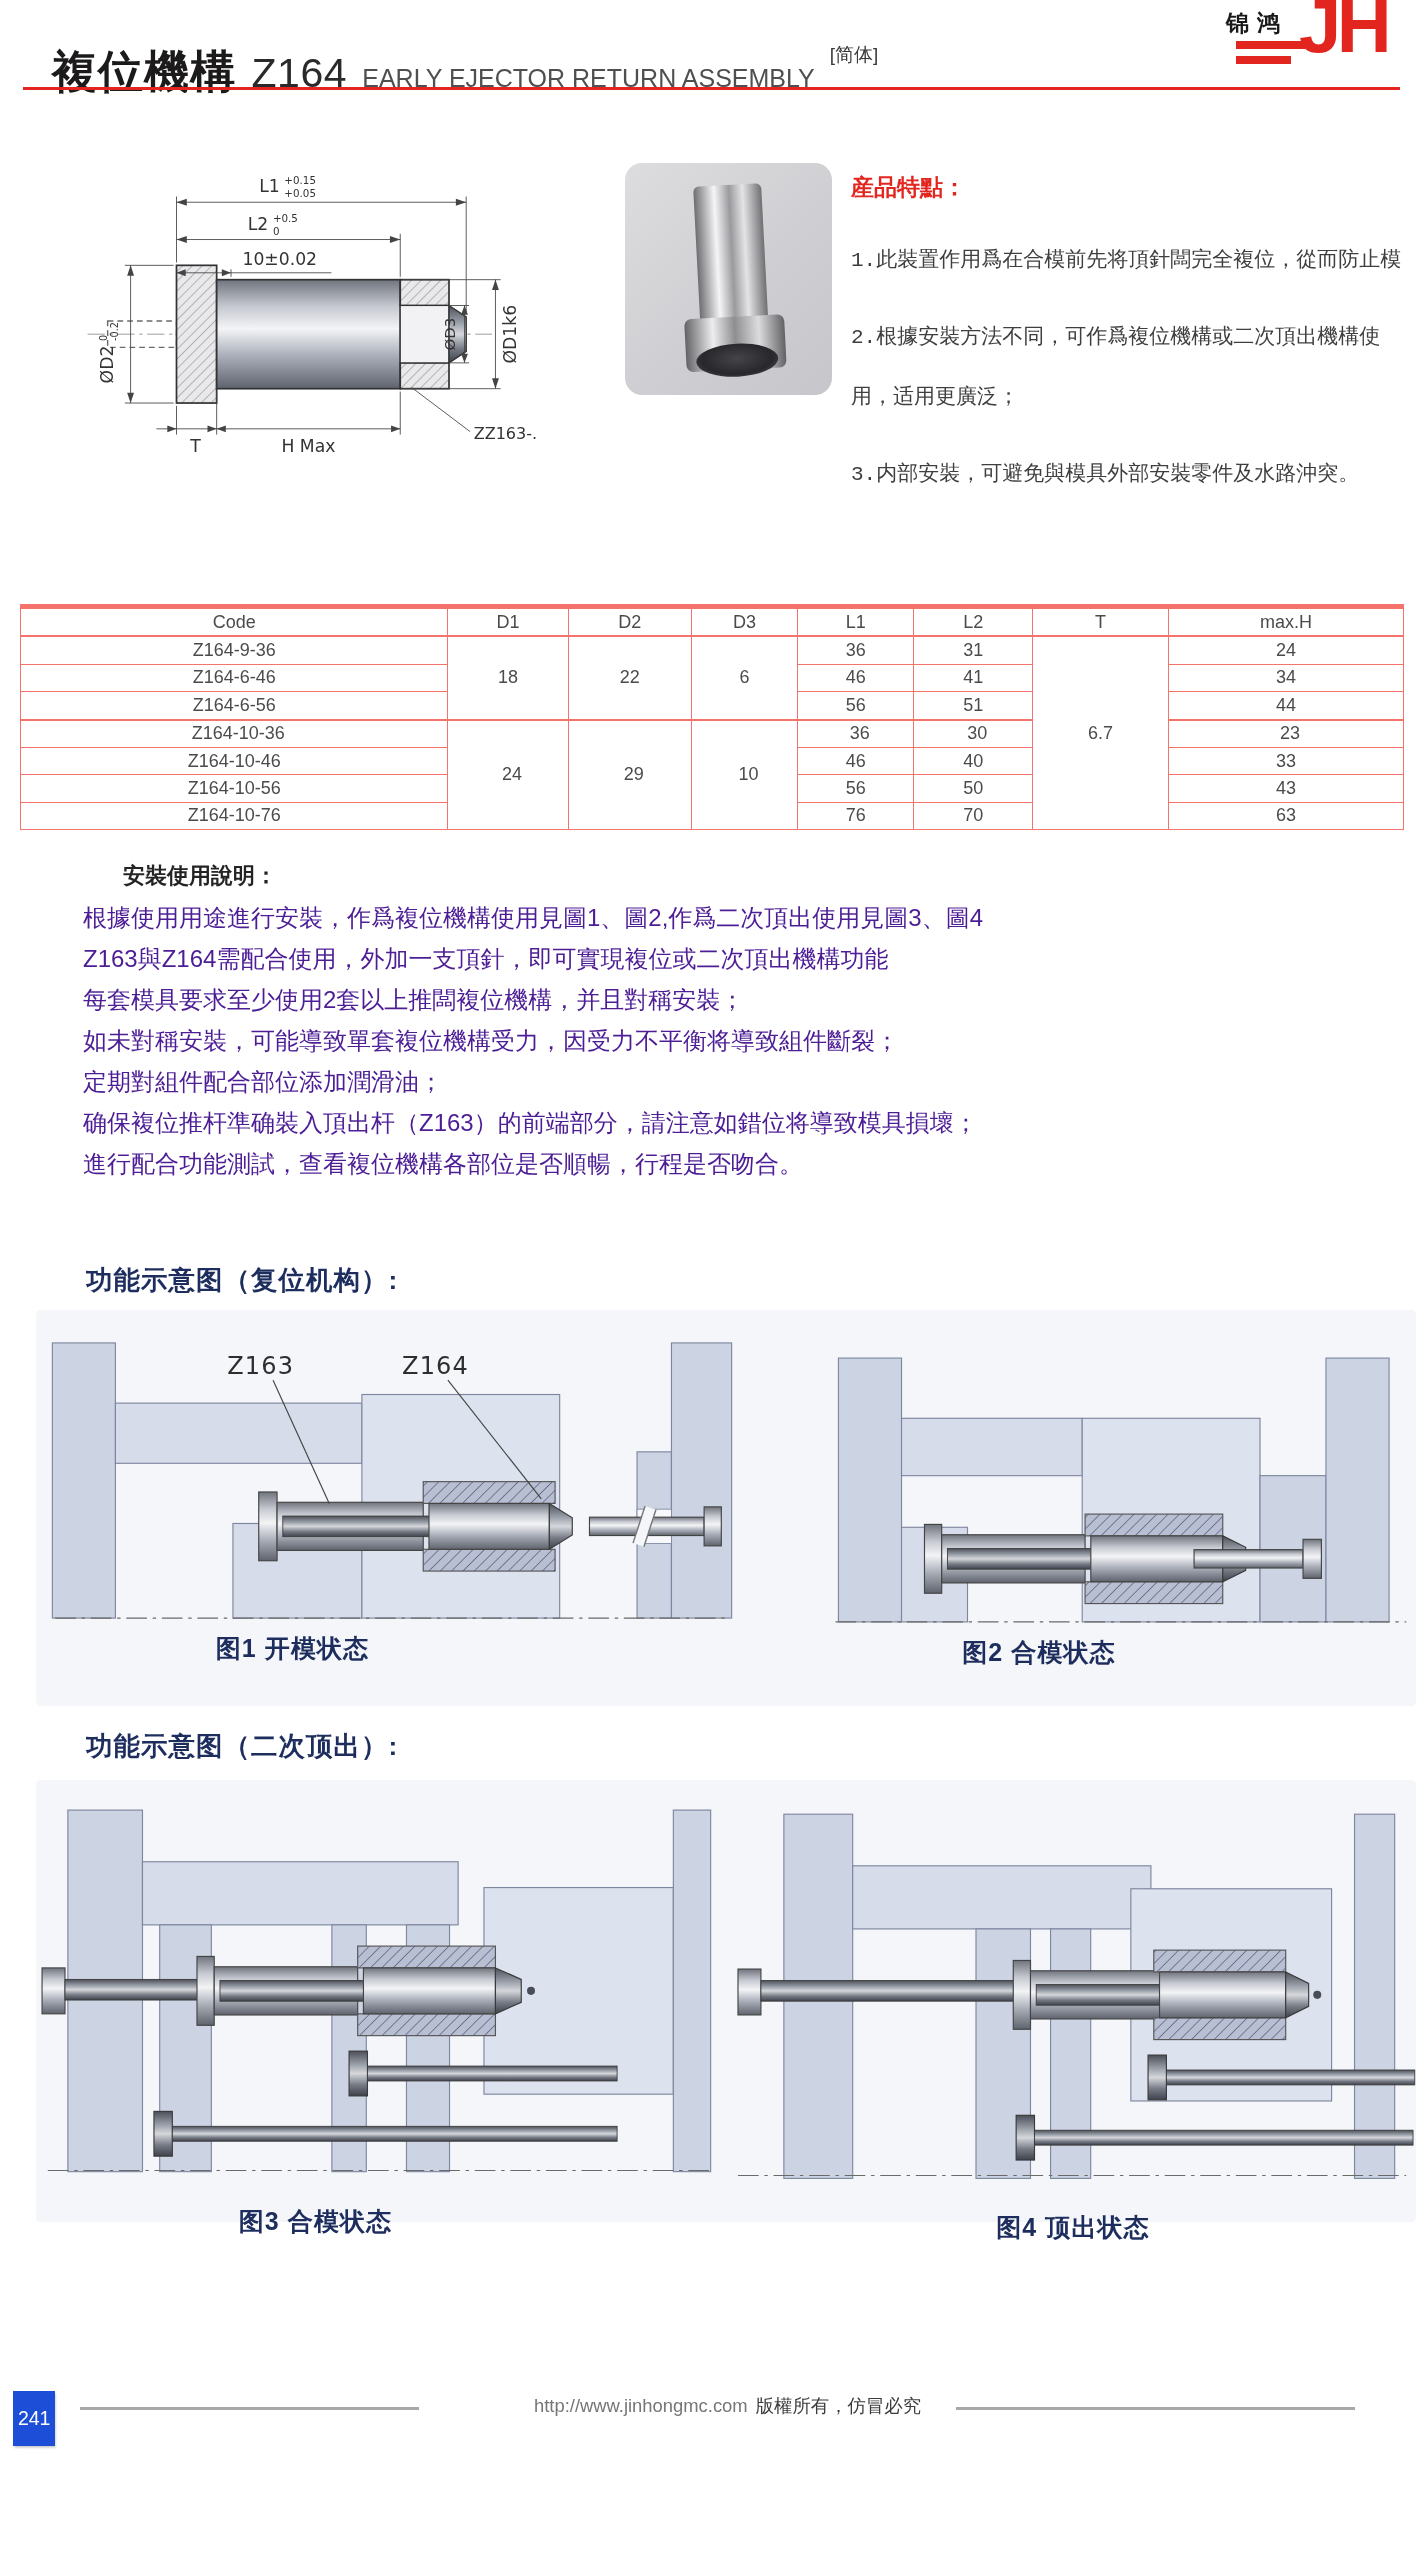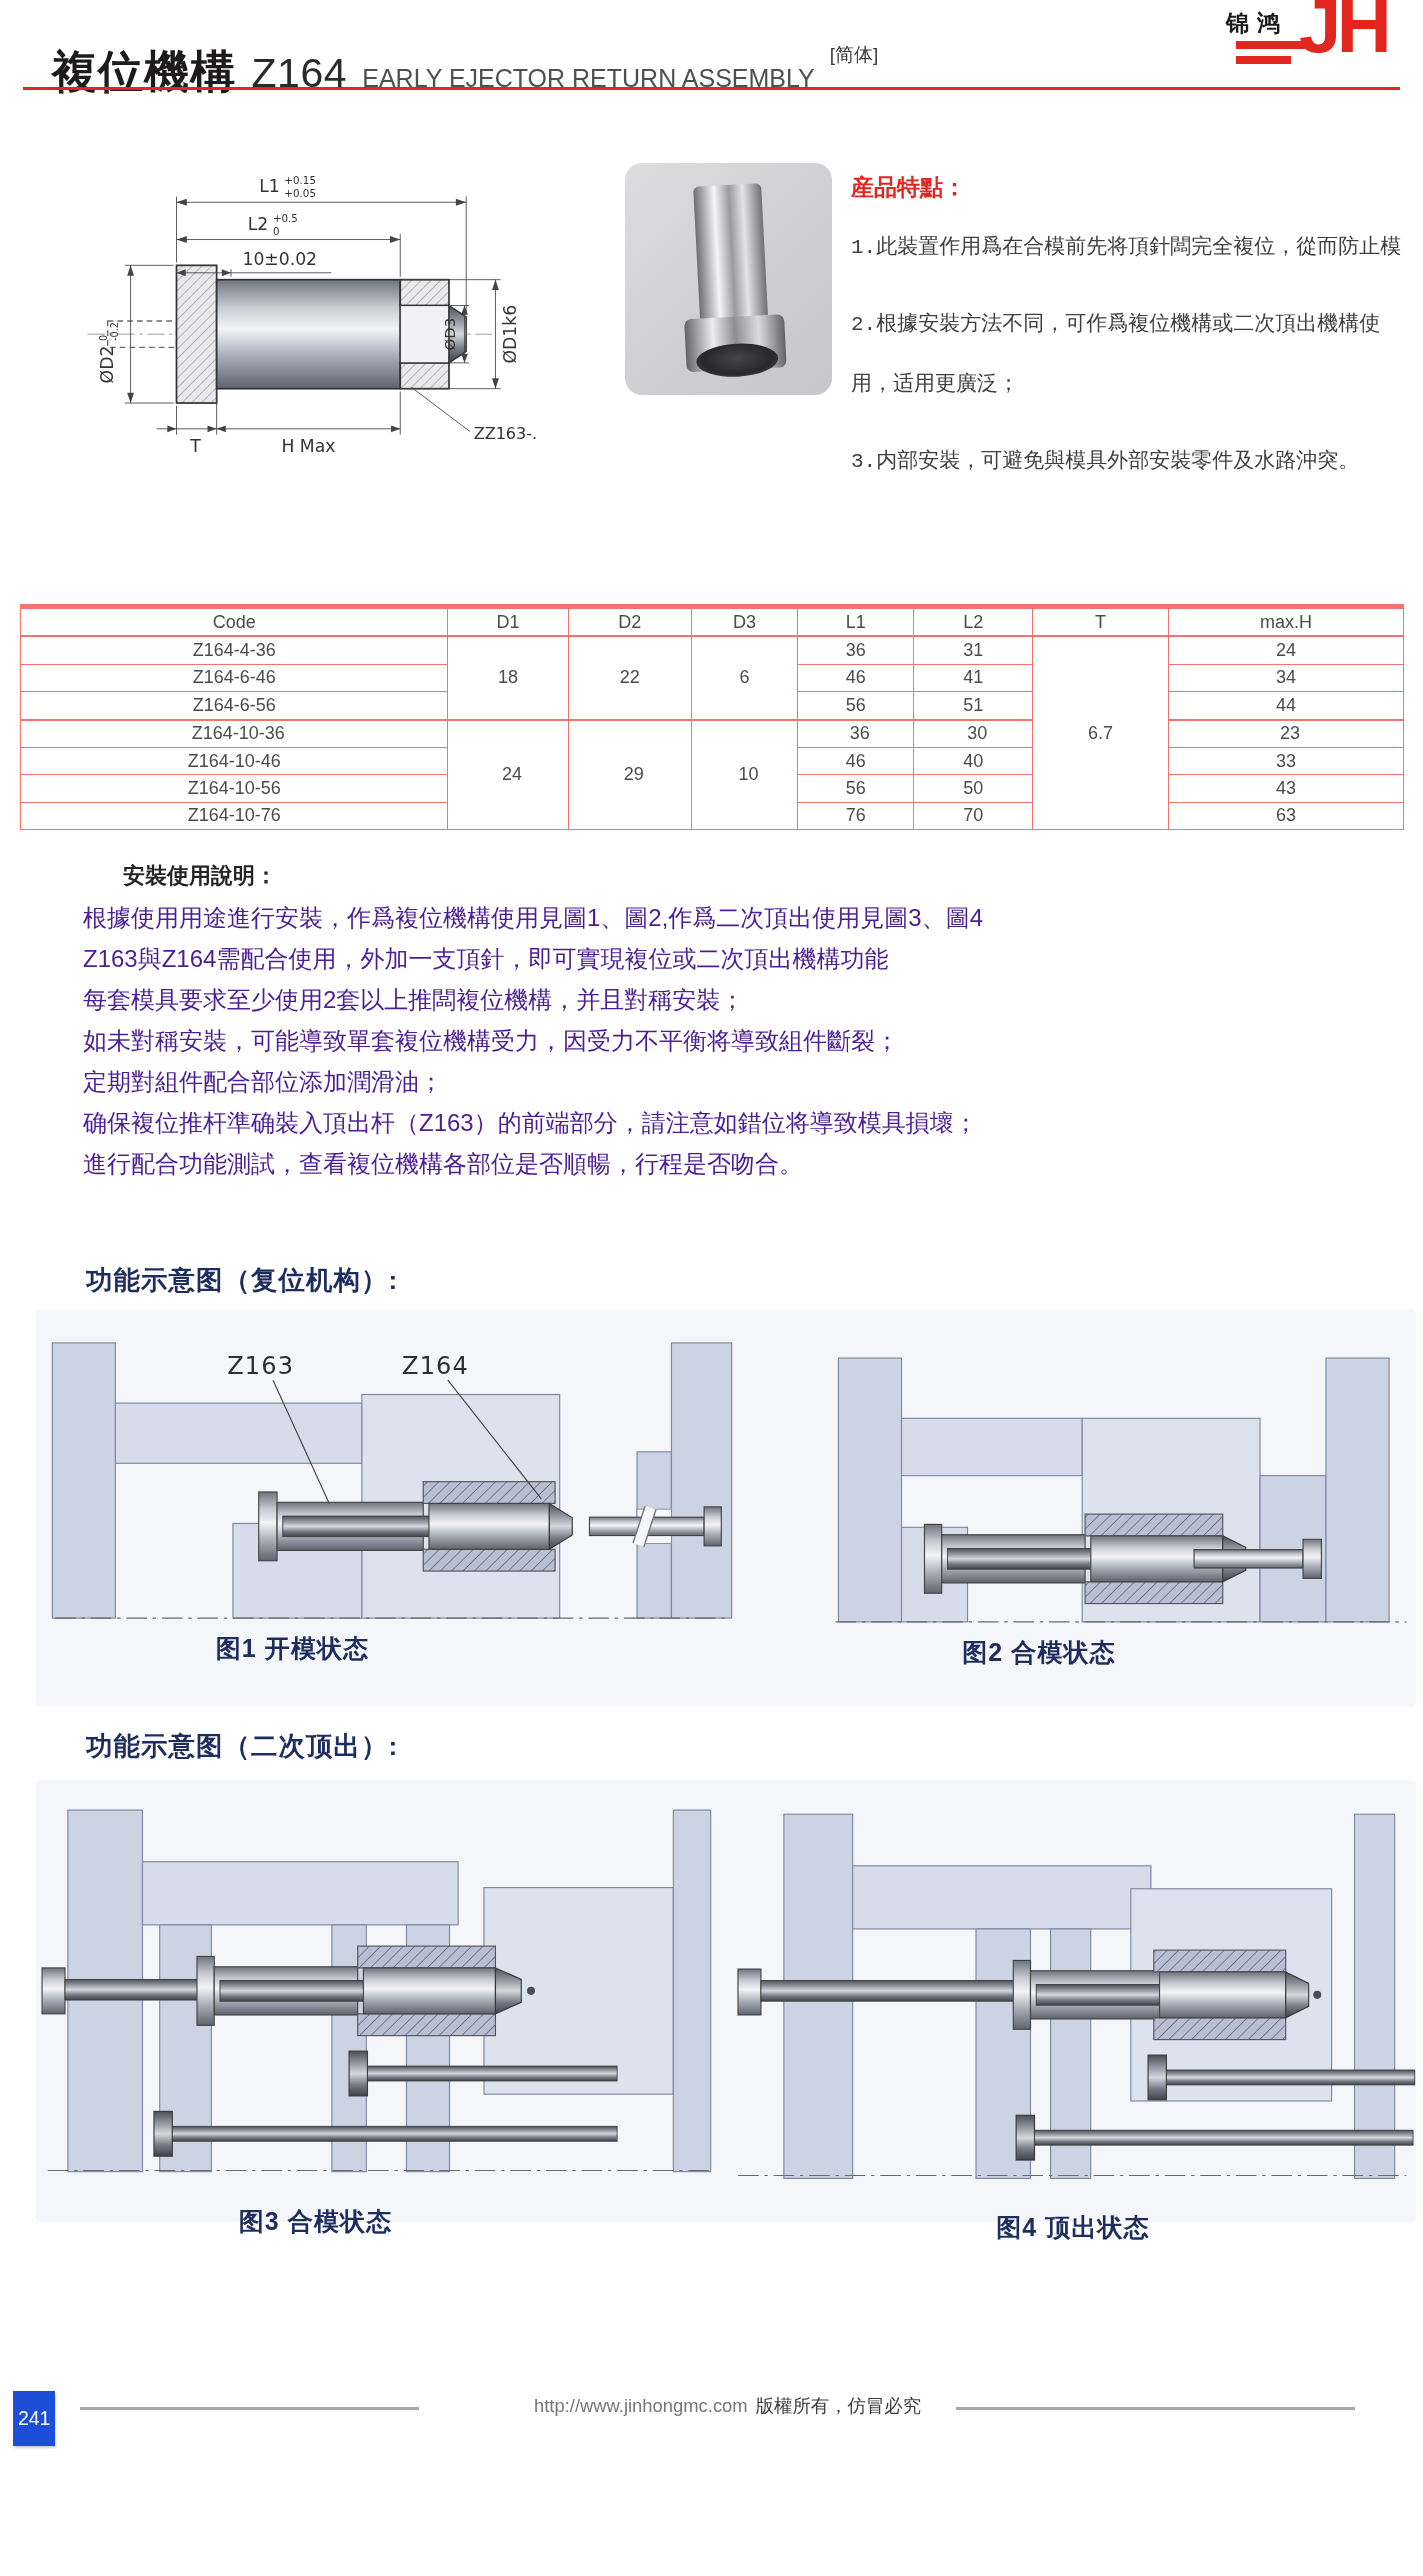--- a/index.html
+++ b/index.html
@@ -27,21 +27,21 @@
   #bushing{position:absolute;left:0;top:0;width:100%;height:100%;transform:rotate(-3deg);}
   #bushing .body{position:absolute;left:73px;top:22px;width:68px;height:150px;border-radius:5.7px 5.7px 2.3px 2.3px;
     background:linear-gradient(90deg,#6e6e72 0%,#f5f5f7 30%,#9a9a9e 52%,#e4e4e6 72%,#707074 100%);}
   #bushing .flange{position:absolute;left:57px;top:154px;width:100px;height:53px;border-radius:6.9px;
     background:linear-gradient(90deg,#636367 0%,#ededef 28%,#8e8e92 50%,#dcdcde 74%,#626266 100%);}
   #bushing .bore{position:absolute;left:67px;top:181px;width:82px;height:33px;border-radius:50%;
     background:radial-gradient(ellipse at 50% 45%,#454549 0%,#28282c 60%,#57575b 100%);}
 
   
   #features{left:851px;top:172px;width:570px;}
-  #features .head{font-size:23px;font-weight:bold;margin-bottom:15px;}
+  #features .head{font-size:23px;font-weight:bold;margin-bottom:28px;}
   .feat-line{font-size:21px;line-height:60px;color:#3f3f3f;white-space:nowrap;font-family:Liberation Mono, monospace;}
   .feat-gap{margin-top:17px;}
 
   
   #spec-table{left:20px;top:604px;width:1384px;}
   table{border-collapse:collapse;width:100%;table-layout:fixed;}
   td,th{border:1.7px solid var(--tb);height:26.4px;text-align:center;font-size:18px;font-weight:400;color:#4b4b4b;padding:0;}
   thead th{border-top:5.2px solid var(--tb);border-bottom:2.9px solid var(--tb);}
   tr.grp td{border-top:2.9px solid var(--tb);padding-left:8px;}
 
@@ -227,21 +227,21 @@
           <th>D2</th>
           <th>D3</th>
           <th>L1</th>
           <th>L2</th>
           <th>T</th>
           <th>max.H</th>
         </tr>
       </thead>
       <tbody>
         <tr>
-          <td>Z164-4-36</td>
+          <td>Z164-9-36</td>
           <td rowspan="3">18</td>
           <td rowspan="3">22</td>
           <td rowspan="3">6</td>
           <td>36</td>
           <td>31</td>
           <td rowspan="7">6.7</td>
           <td>24</td>
         </tr>
         <tr>
           <td>Z164-6-46</td>

